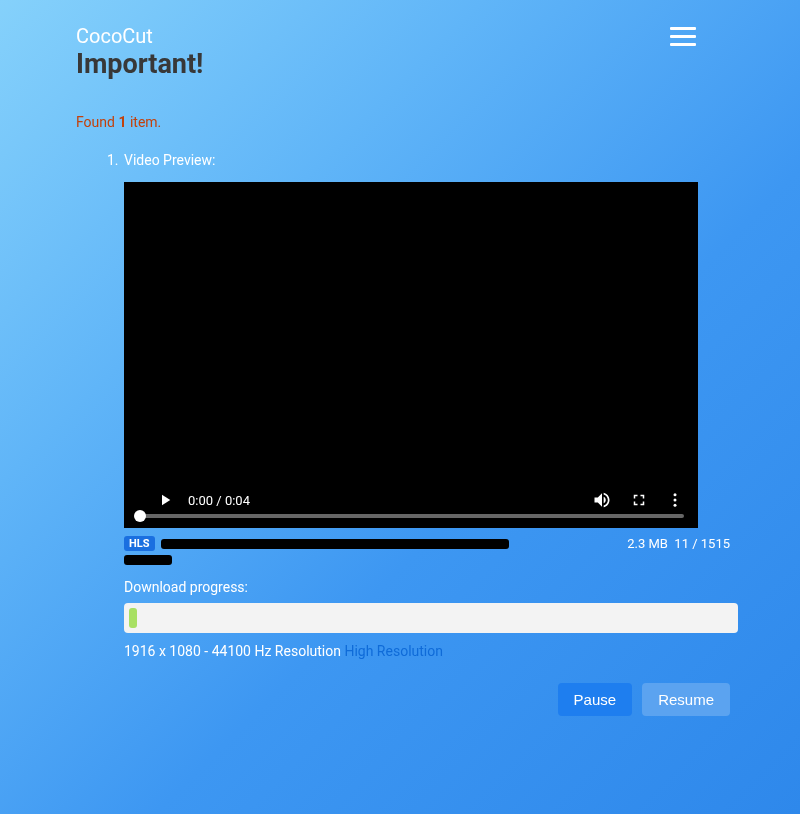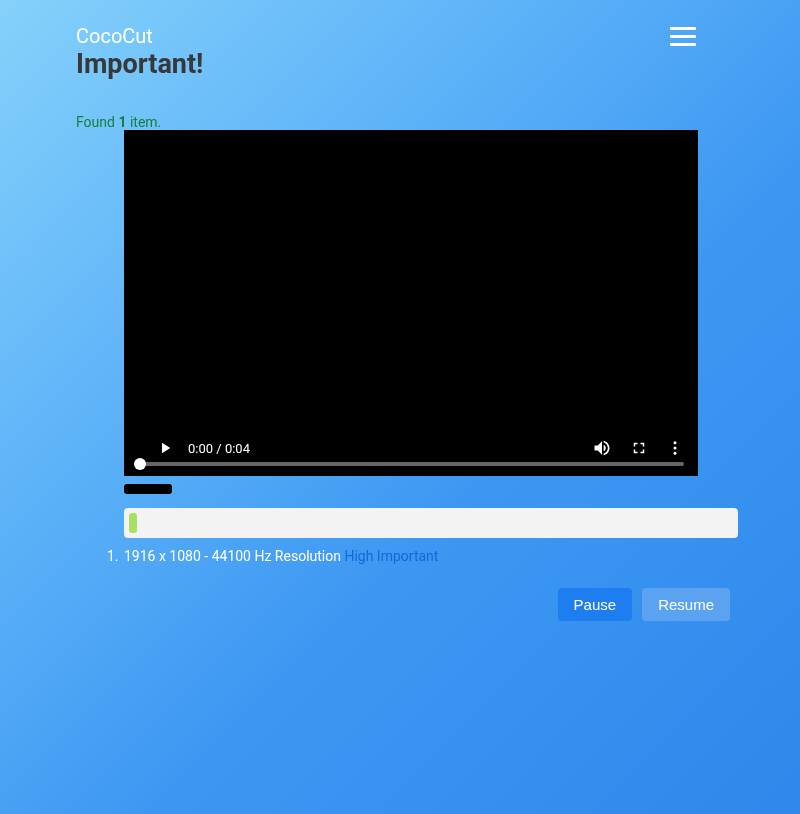--- a/index.html
+++ b/index.html
@@ -43,21 +43,22 @@
       color: #383838;
       margin-bottom: 34px;
     }
     .warn {
       font-size: 14px;
       color: #fff;
       margin-bottom: 24px;
     }
     .found {
       font-size: 14px;
-      color: #15803d;
+      color: #c2410c;
+      margin-bottom: 22px;
     }
     .found b { font-weight: 700; }
     ol.vlist {
       list-style: decimal;
       padding-left: 46px;
       font-size: 14px;
       color: #fff;
     }
     ol.vlist li { padding-left: 2px; }
     .vprev-label { margin-bottom: 14px; }
@@ -184,20 +185,21 @@
 </div>
 
 <div class="content">
   <h2 class="important">Important!</h2>
   <div class="found">
     <span>Found </span><b>1</b><span> item.</span>
   </div>
 
   <ol class="vlist">
     <li>
+      <div class="vprev-label">Video Preview:</div>
 
       <div class="video-box">
         <div class="controls-bar">
           <div class="ctrl-icon play-btn">
             <svg width="18" height="18" viewBox="0 0 24 24" fill="#fff">
                 <path d="M8 5v14l11-7z"></path>
               </svg>
           </div>
           <div class="time-text">0:00 / 0:04</div>
           <div class="spacer"></div>
@@ -217,28 +219,36 @@
                 <circle cx="12" cy="12" r="2"></circle>
                 <circle cx="12" cy="19" r="2"></circle>
               </svg>
           </div>
         </div>
         <div class="progress-track">
           <div class="progress-knob"></div>
         </div>
       </div>
 
+      <div class="meta-row">
+        <span class="hls-badge">HLS</span>
+        <span class="blackbar a"></span>
+        <span class="meta-right">
+          <span>2.3 MB</span>&nbsp;&nbsp;<span>11 / 1515</span>
+        </span>
+      </div>
       <div class="blackbar b"></div>
 
+      <div class="dlprog-label">Download progress:</div>
       <div class="dlprog-bar">
         <div class="dlprog-fill"></div>
       </div>
 
       <div class="res-line">
-        <span>1916 x 1080 - 44100 Hz  Resolution </span><span class="res-link">High Important</span>
+        <span>1916 x 1080 - 44100 Hz  Resolution </span><span class="res-link">High Resolution</span>
       </div>
 
       <div class="btn-row">
         <button class="btn btn-primary">Pause</button>
         <button class="btn btn-secondary">Resume</button>
       </div>
     </li>
   </ol>
 </div>
 

